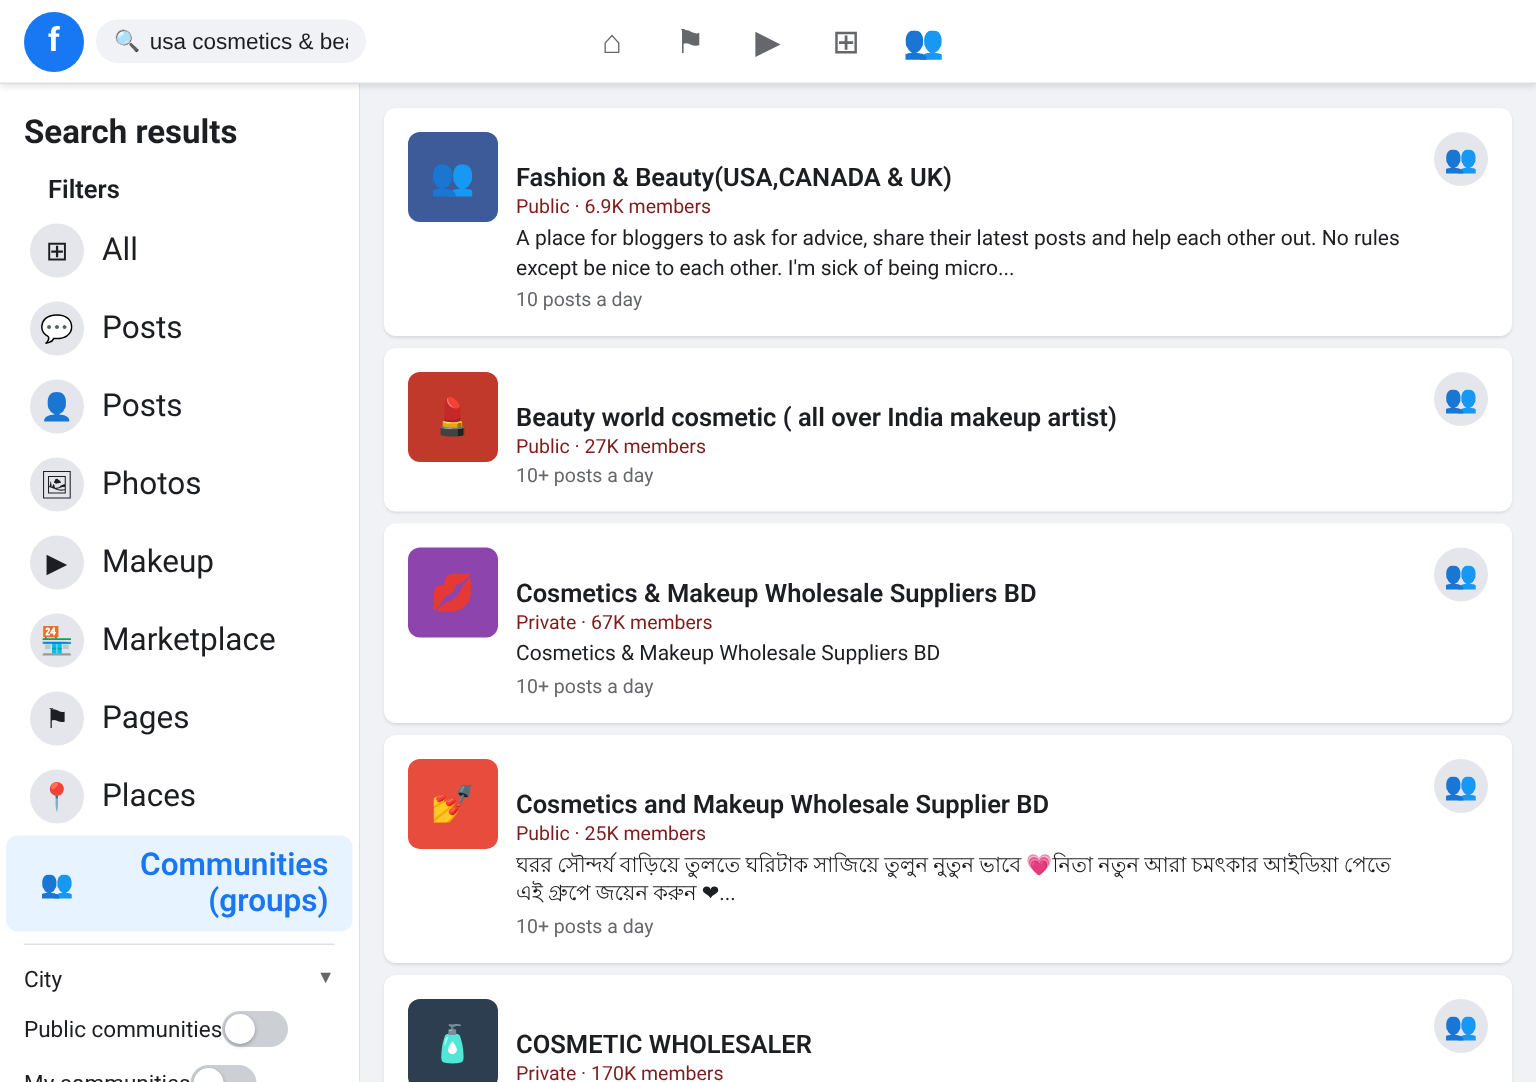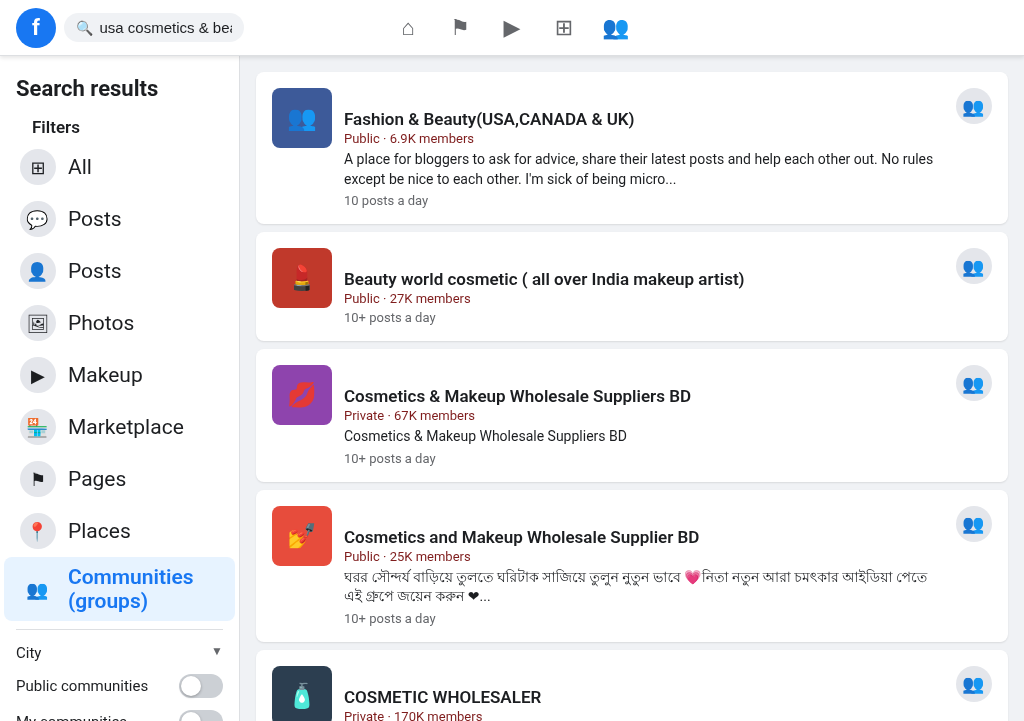--- a/index.html
+++ b/index.html
@@ -20,34 +20,34 @@
 
     
     .main-layout { display: flex; margin-top: 56px; height: calc(100vh - 56px); }
 
     
     .sidebar { width: 240px; background: #fff; flex-shrink: 0; overflow-y: auto; border-right: 1px solid #dddfe2; padding: 8px 0; }
     .sidebar-title { font-size: 22px; font-weight: 700; padding: 12px 16px 8px; }
     .sidebar-section-label { font-size: 17px; font-weight: 600; padding: 8px 32px 4px; color: #1c1e21; }
     .sidebar-item { display: flex; align-items: center; gap: 12px; padding: 8px 16px; cursor: pointer; border-radius: 8px; margin: 0 4px; }
     .sidebar-item.active { background: #e7f3ff; }
-    .sidebar-item.active .sidebar-item-label { color: #1877f2; font-weight: 600; }
+    .sidebar-item.active .sidebar-item-label { color: #1877f2; font-weight: 600; text-align: right; }
     .sidebar-icon { width: 36px; height: 36px; background: #e4e6eb; border-radius: 50%; display: flex; align-items: center; justify-content: center; font-size: 18px; flex-shrink: 0; }
     .sidebar-icon.blue { background: #e7f3ff; color: #1877f2; }
     .sidebar-item-label { font-size: 21px; color: #1c1e21; }
 
     .filter-divider { height: 1px; background: #dddfe2; margin: 8px 16px; }
 
     
     .sub-filter { padding: 6px 16px; display: flex; align-items: flex-start; justify-content: space-between; cursor: pointer; }
     .sub-filter-label { font-size: 15px; color: #1c1e21; }
     .chevron { font-size: 12px; color: #65676b; }
 
     
-    .toggle-row { display: flex; align-items: center; justify-content: space-between; padding: 6px 16px; }
+    .toggle-row { display: flex; align-items: center; padding: 6px 16px; }
     .toggle-label { font-size: 15px; color: #1c1e21; }
     .toggle { width: 44px; height: 24px; background: #ccd0d5; border-radius: 12px; position: relative; cursor: pointer; transition: background 0.2s; }
     .toggle-thumb { width: 20px; height: 20px; background: white; border-radius: 50%; position: absolute; top: 2px; left: 2px; transition: left 0.2s; box-shadow: 0 1px 3px rgba(0,0,0,0.3); }
 
     
     .content-area { flex: 1; overflow-y: auto; padding: 16px; }
 
     
     .group-card { background: #fff; border-radius: 8px; margin-bottom: 8px; padding: 16px; display: flex; align-items: flex-start; gap: 12px; box-shadow: 0 1px 2px rgba(0,0,0,0.1); }
     .group-avatar { width: 60px; height: 60px; border-radius: 8px; background: #e4e6eb; flex-shrink: 0; overflow: hidden; display: flex; align-items: center; justify-content: center; font-size: 24px; }

